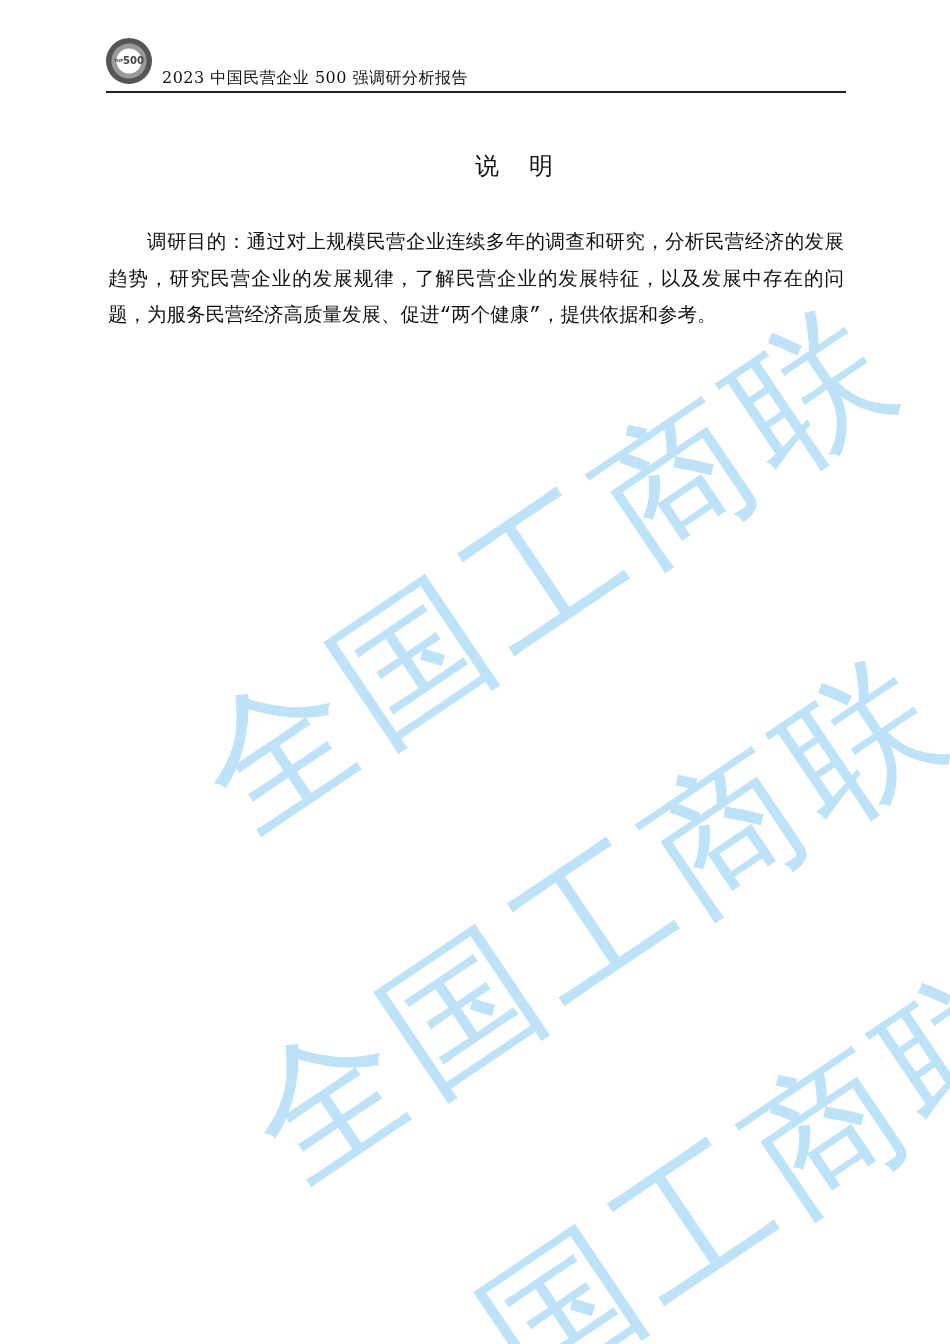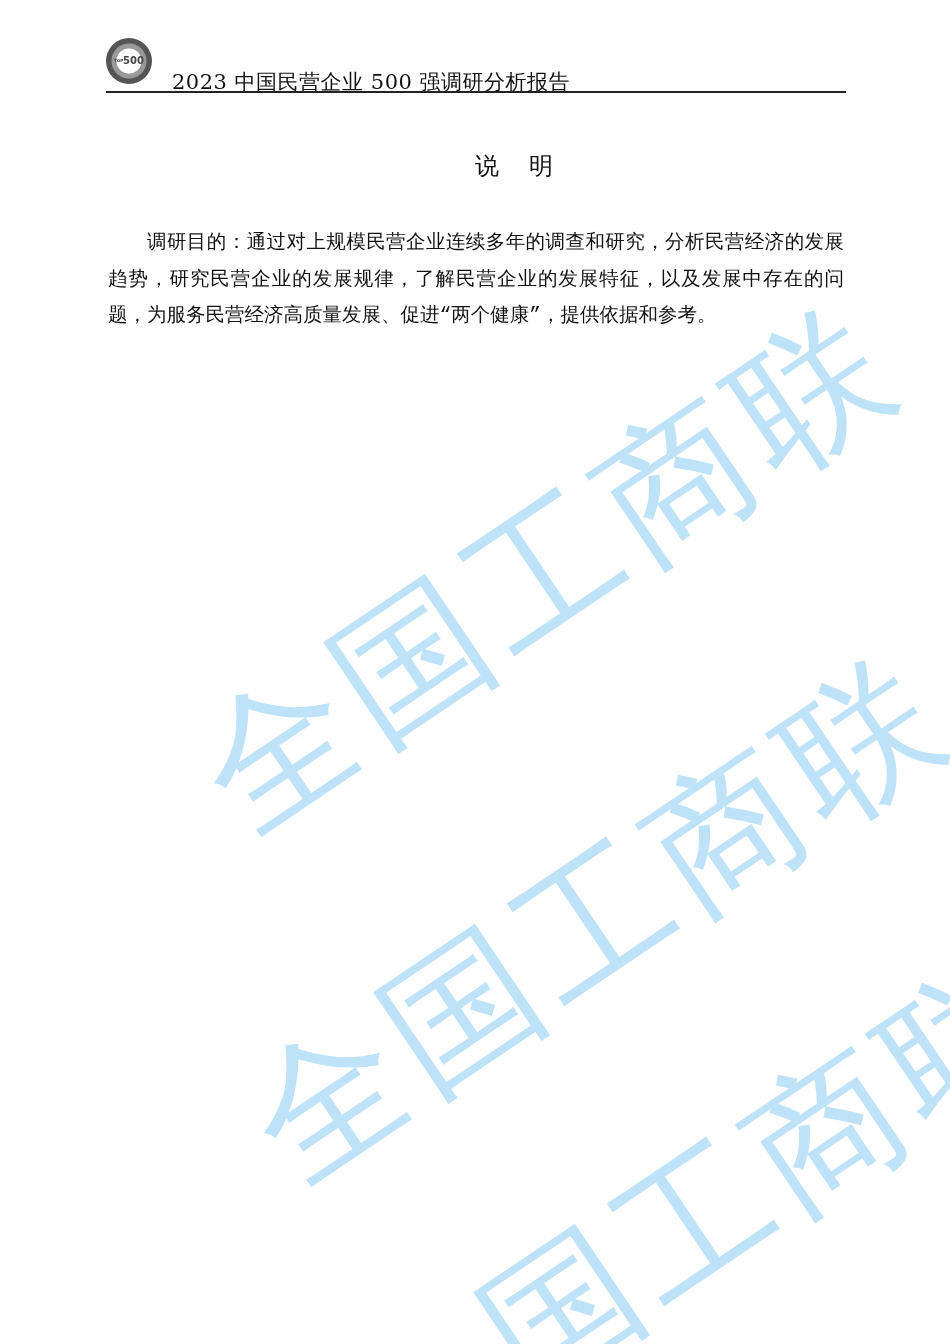--- a/index.html
+++ b/index.html
@@ -6,21 +6,21 @@
   body { width: 950px; height: 1344px; position: relative; overflow: hidden;
          font-family: "DejaVu Serif", "Liberation Serif", serif; color: #111; }
   .header { position: absolute; left: 106px; top: 38px; width: 740px; height: 56px; }
   .logo { position: absolute; left: 0; top: 0; width: 46px; height: 46px; border-radius: 50%;
           background: radial-gradient(circle at 50% 50%, #fff 0 12px, #999 13px 17px, #555 18px 23px);
           display: flex; align-items: center; justify-content: center; }
   .logo-inner { font-family: "DejaVu Sans", sans-serif; font-size: 10px; font-weight: bold; color: #444;
                 background: #fff; border-radius: 50%; width: 24px; height: 24px;
                 display: flex; align-items: center; justify-content: center; line-height: 1; }
   .logo-inner small { font-size: 4px; }
-  .header-title { position: absolute; left: 66px; top: 30px; font-size: 21px; letter-spacing: 0.5px; }
+  .header-title { position: absolute; left: 56px; top: 30px; font-size: 16px; letter-spacing: 0.5px; }
   .header-rule { position: absolute; left: 0; top: 53px; width: 740px; height: 1.5px; background: #222; }
   .page-title { position: absolute; top: 150px; left: 0; width: 950px; text-align: center;
                 font-size: 24px; letter-spacing: 30px; text-indent: 30px; margin-left: 39px; }
   .body { position: absolute; left: 108px; top: 225px; width: 736px; font-size: 19.5px; line-height: 36.5px;
           text-align: justify; font-family: Liberation Mono, monospace; }
   .body p { margin: 0; text-indent: 2em; }
   .watermark { position: absolute; font-family: "DejaVu Sans", sans-serif; color: rgba(110,190,240,0.45);
                font-size: 150px; transform: rotate(-34deg); white-space: nowrap; pointer-events: none; letter-spacing: 10px; }
 </style>
 </head>

